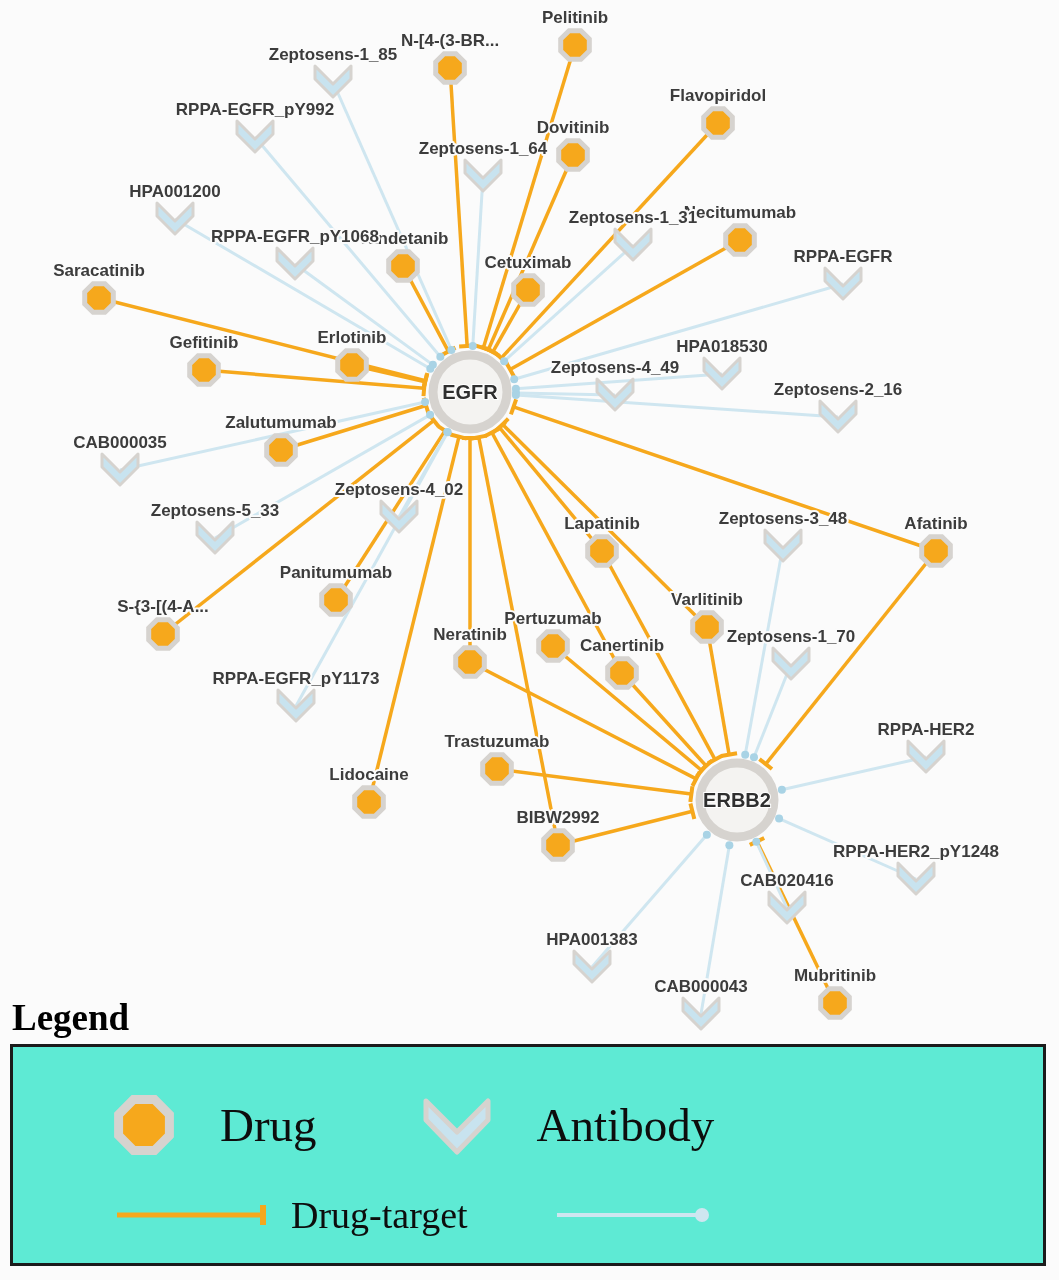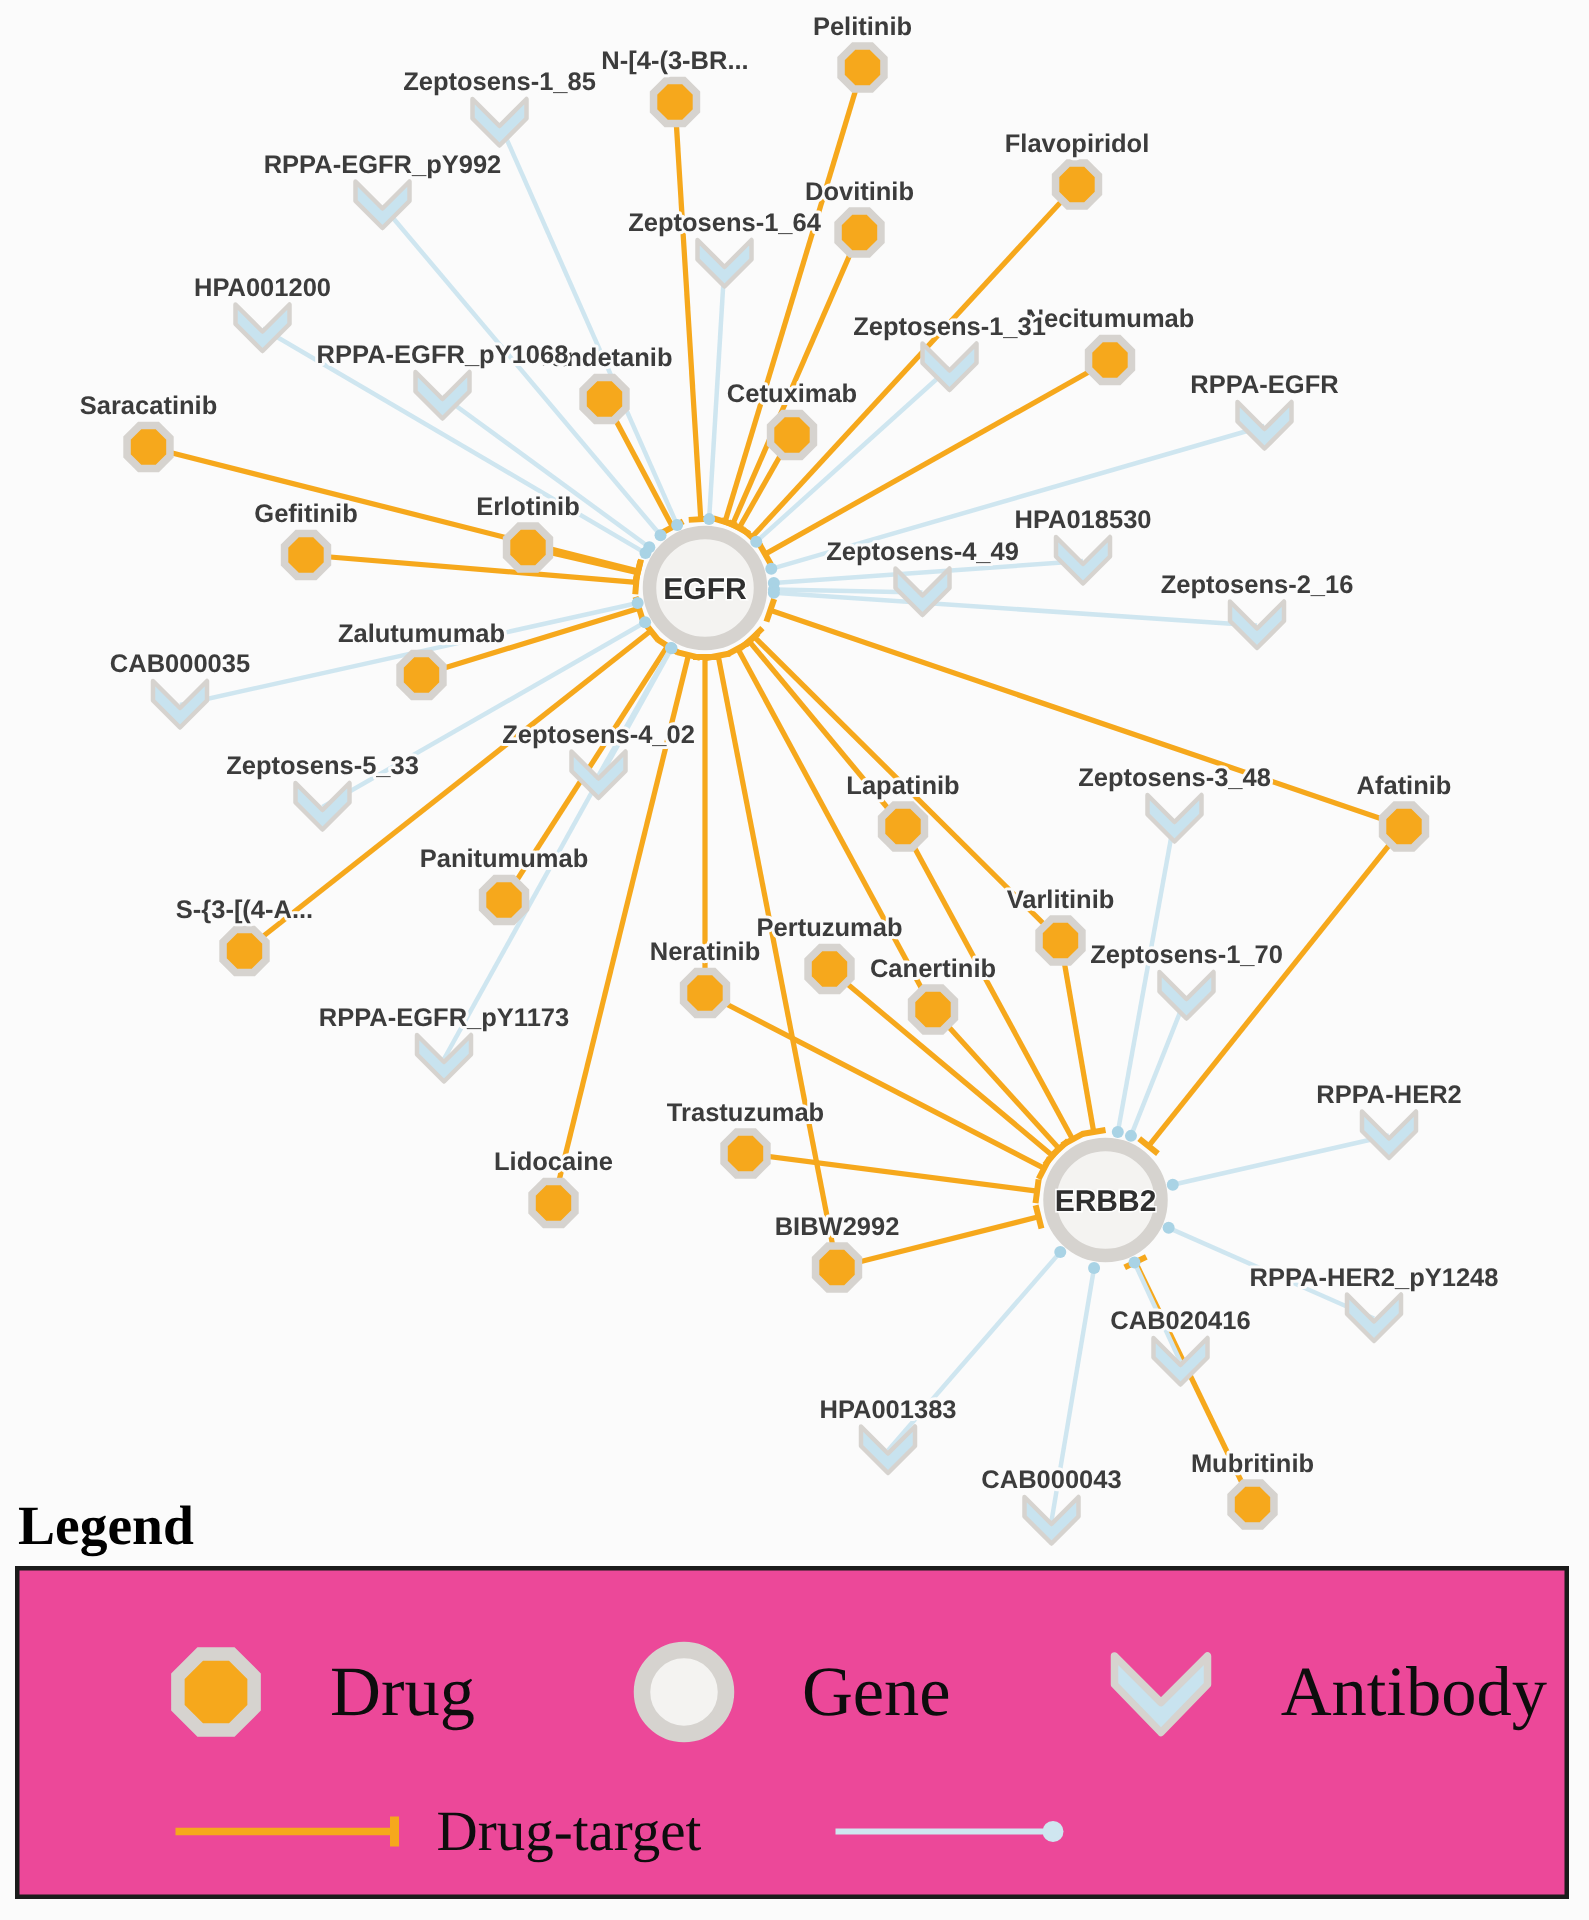--- a/index.html
+++ b/index.html
@@ -13,21 +13,21 @@
   .edge{fill:none}
   .edge.drug-target{stroke:var(--drug-edge);stroke-width:3.5px}
   .edge.antibody-target{stroke:var(--ab-edge);stroke-width:3px}
   .node{cursor:pointer}
   .node-label{font:bold 17px "Liberation Sans",sans-serif;fill:var(--label);text-anchor:middle;
               paint-order:stroke;stroke:var(--bg);stroke-width:4px;stroke-linejoin:round}
   .gene-label{font:bold 20px "Liberation Sans",sans-serif;fill:#2f2f2f;text-anchor:middle;
               paint-order:stroke;stroke:#fff;stroke-width:2px}
   .legend-heading{position:absolute;left:12px;top:996px;font:bold 37px "Liberation Serif",serif;color:#000}
   .legend-box{position:absolute;left:10px;top:1044px;width:1036px;height:222px;border:3px solid #1b1b1b;
-              background:#ec4899;box-sizing:border-box}
+              background:#5eead4;box-sizing:border-box}
   .legend-row-nodes{display:flex;align-items:center;margin:42px 0 0 95px;gap:100px}
   .legend-item{display:flex;align-items:center;gap:40px}
   .legend-item-label{font:400 47px "Liberation Serif",serif;color:#0d0d0d}
   .legend-row-edges{display:flex;align-items:center;margin:32px 15px 0 100px;gap:85px}
   .legend-edge-item{display:flex;align-items:center;gap:18px}
   .legend-edge-label{font:400 38px "Liberation Serif",serif;color:#0d0d0d}
 </style>
 </head>
 <body>
 
@@ -284,26 +284,20 @@
 
 <div class="legend-box">
   <div class="legend-row-nodes">
     <div class="legend-item">
       <svg width="72" height="72" viewBox="-36 -36 72 72">
         <polygon points="25.4,10.5 10.5,25.4 -10.5,25.4 -25.4,10.5 -25.4,-10.5 -10.5,-25.4 10.5,-25.4 25.4,-10.5" style="fill:var(--drug);stroke:var(--node-border);stroke-width:9"></polygon>
       </svg>
       <span class="legend-item-label">Drug</span>
     </div>
     <div class="legend-item">
-      <svg width="78" height="78" viewBox="-39 -39 78 78">
-        <circle cx="0" cy="0" r="28" style="fill:var(--gene-fill);stroke:var(--node-border);stroke-width:11"></circle>
-      </svg>
-      <span class="legend-item-label">Gene</span>
-    </div>
-    <div class="legend-item">
       <svg width="80" height="64" viewBox="-40 -34 80 64">
         <path d="M -31 -26 L 0 5 L 31 -26 L 31 -7 L 0 25 L -31 -7 Z" style="fill:var(--ab-fill);stroke:var(--node-border);stroke-width:5;stroke-linejoin:round"></path>
       </svg>
       <span class="legend-item-label">Antibody</span>
     </div>
   </div>
   <div class="legend-row-edges">
     <div class="legend-edge-item">
       <svg width="160" height="26" viewBox="0 0 160 26">
         <line x1="4" y1="13" x2="147" y2="13" style="stroke:var(--drug-edge);stroke-width:5"></line>

